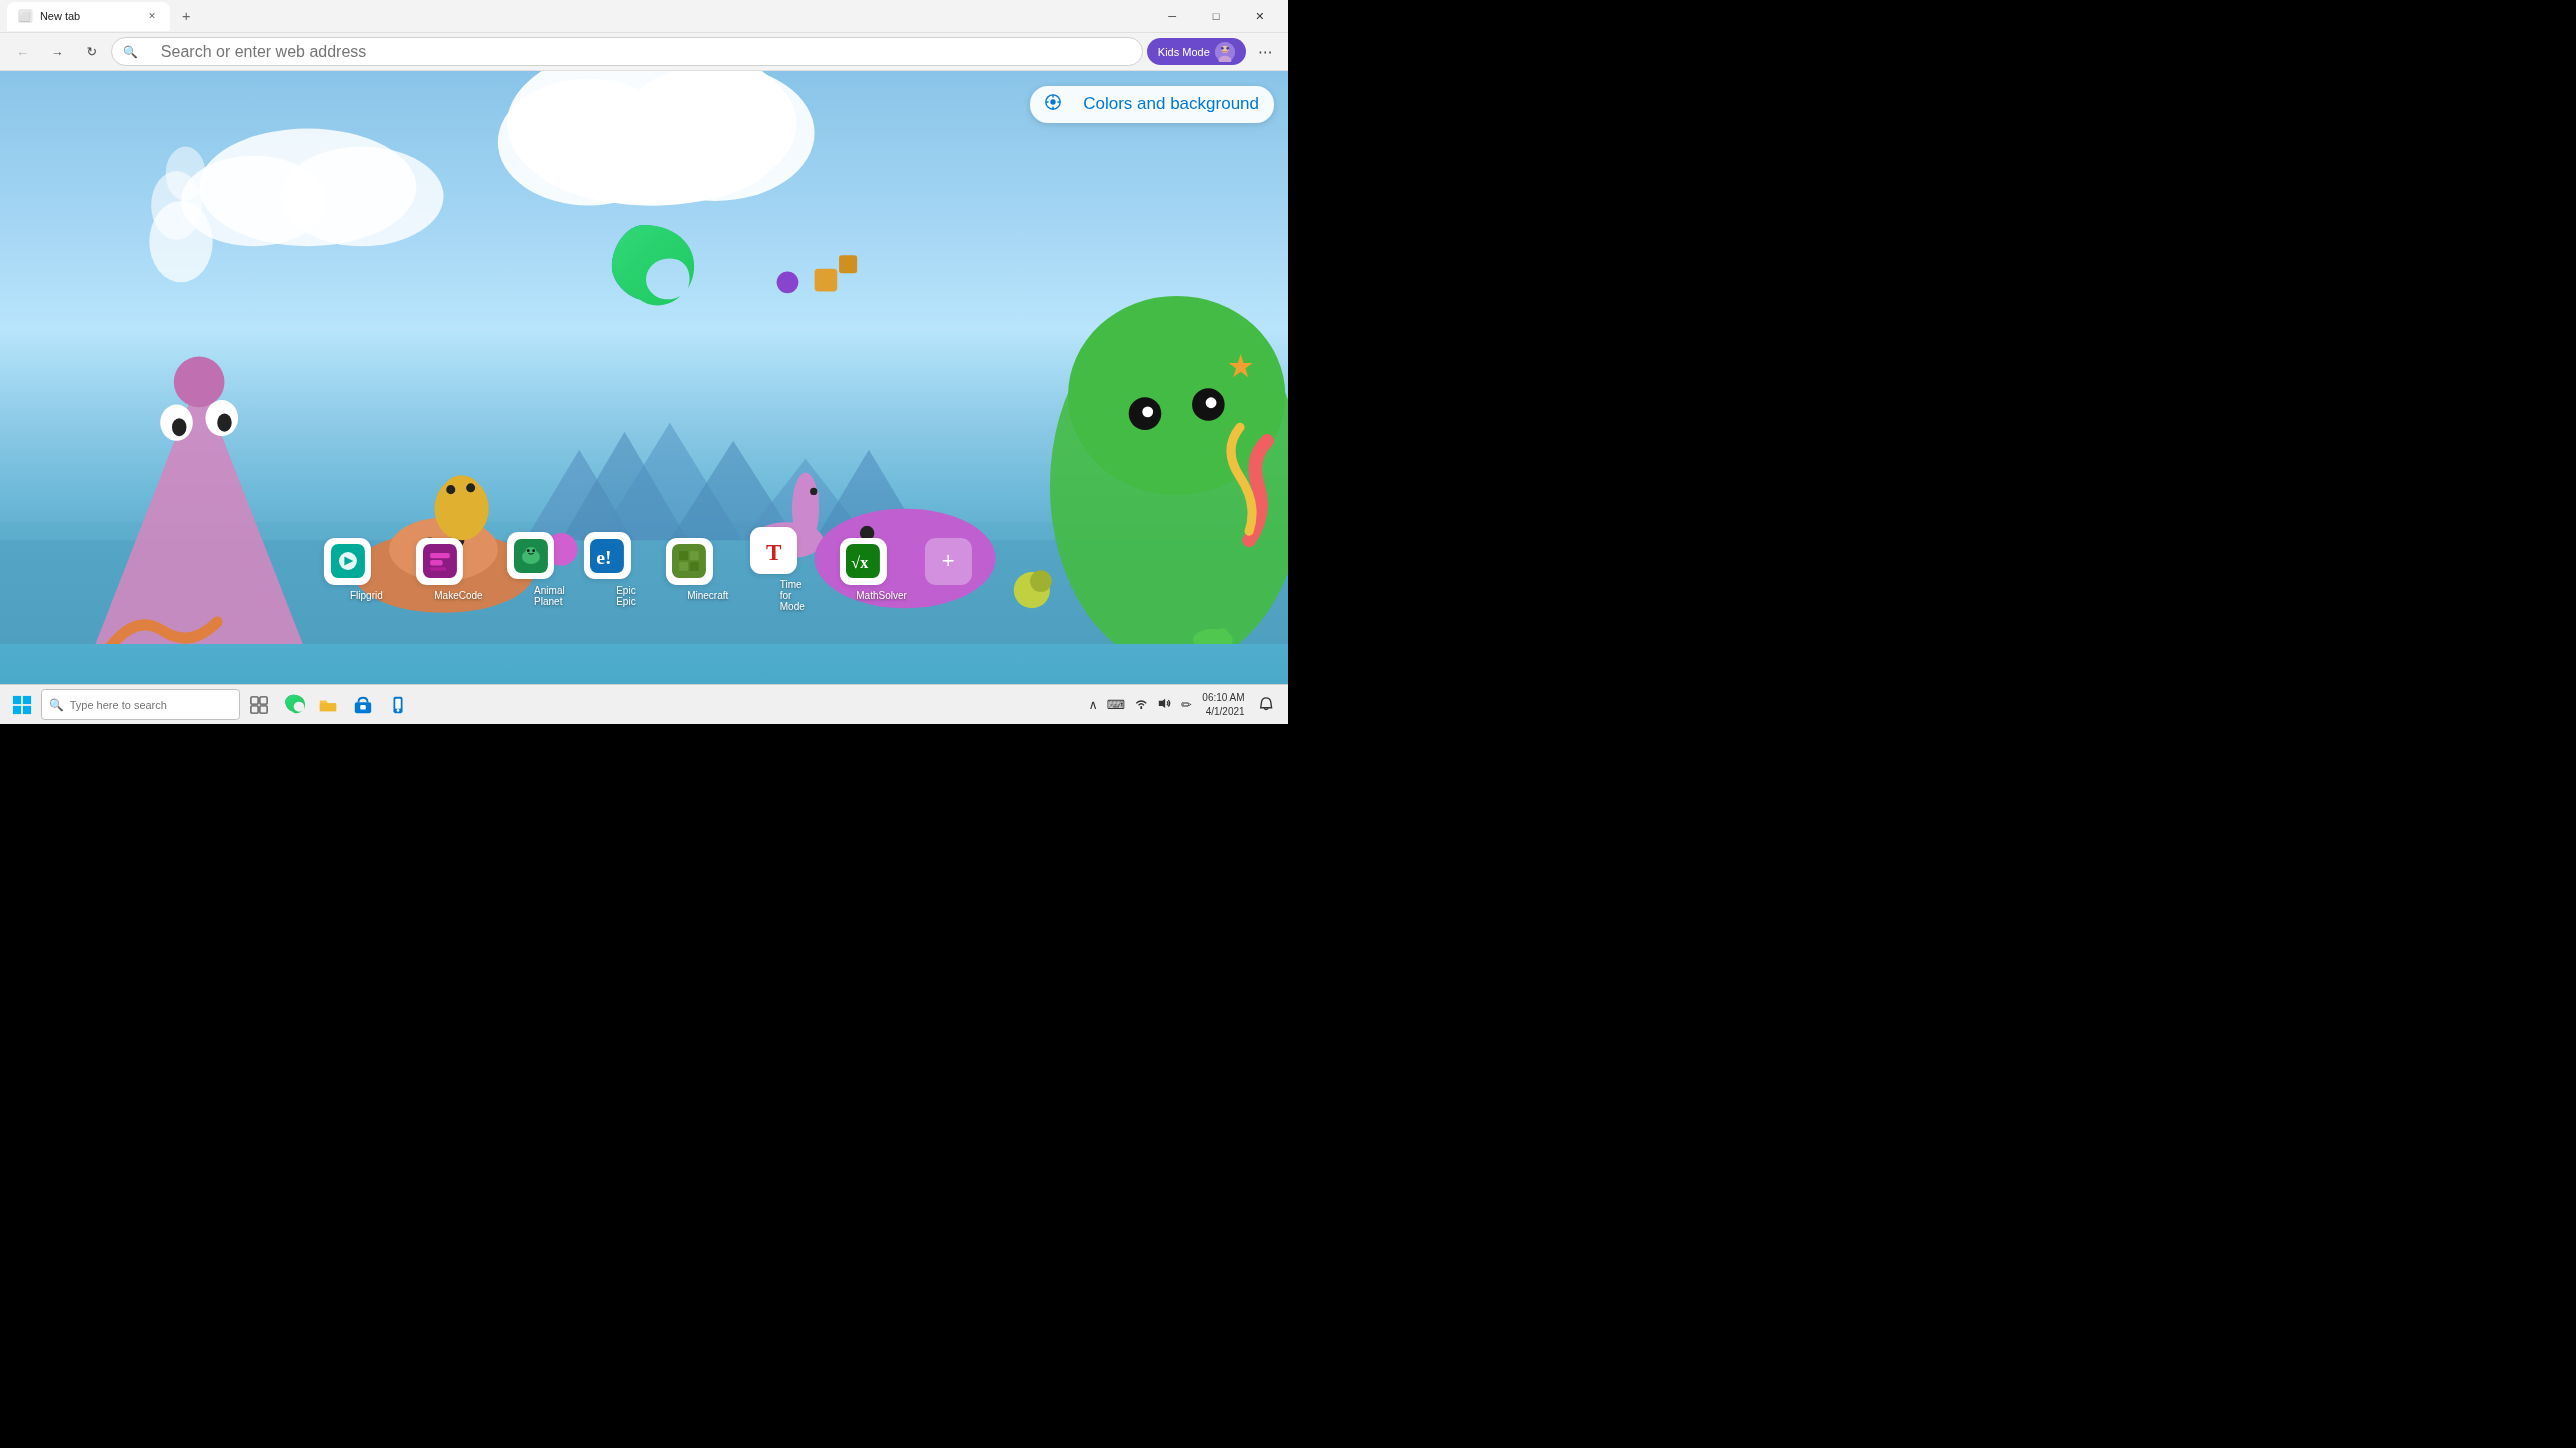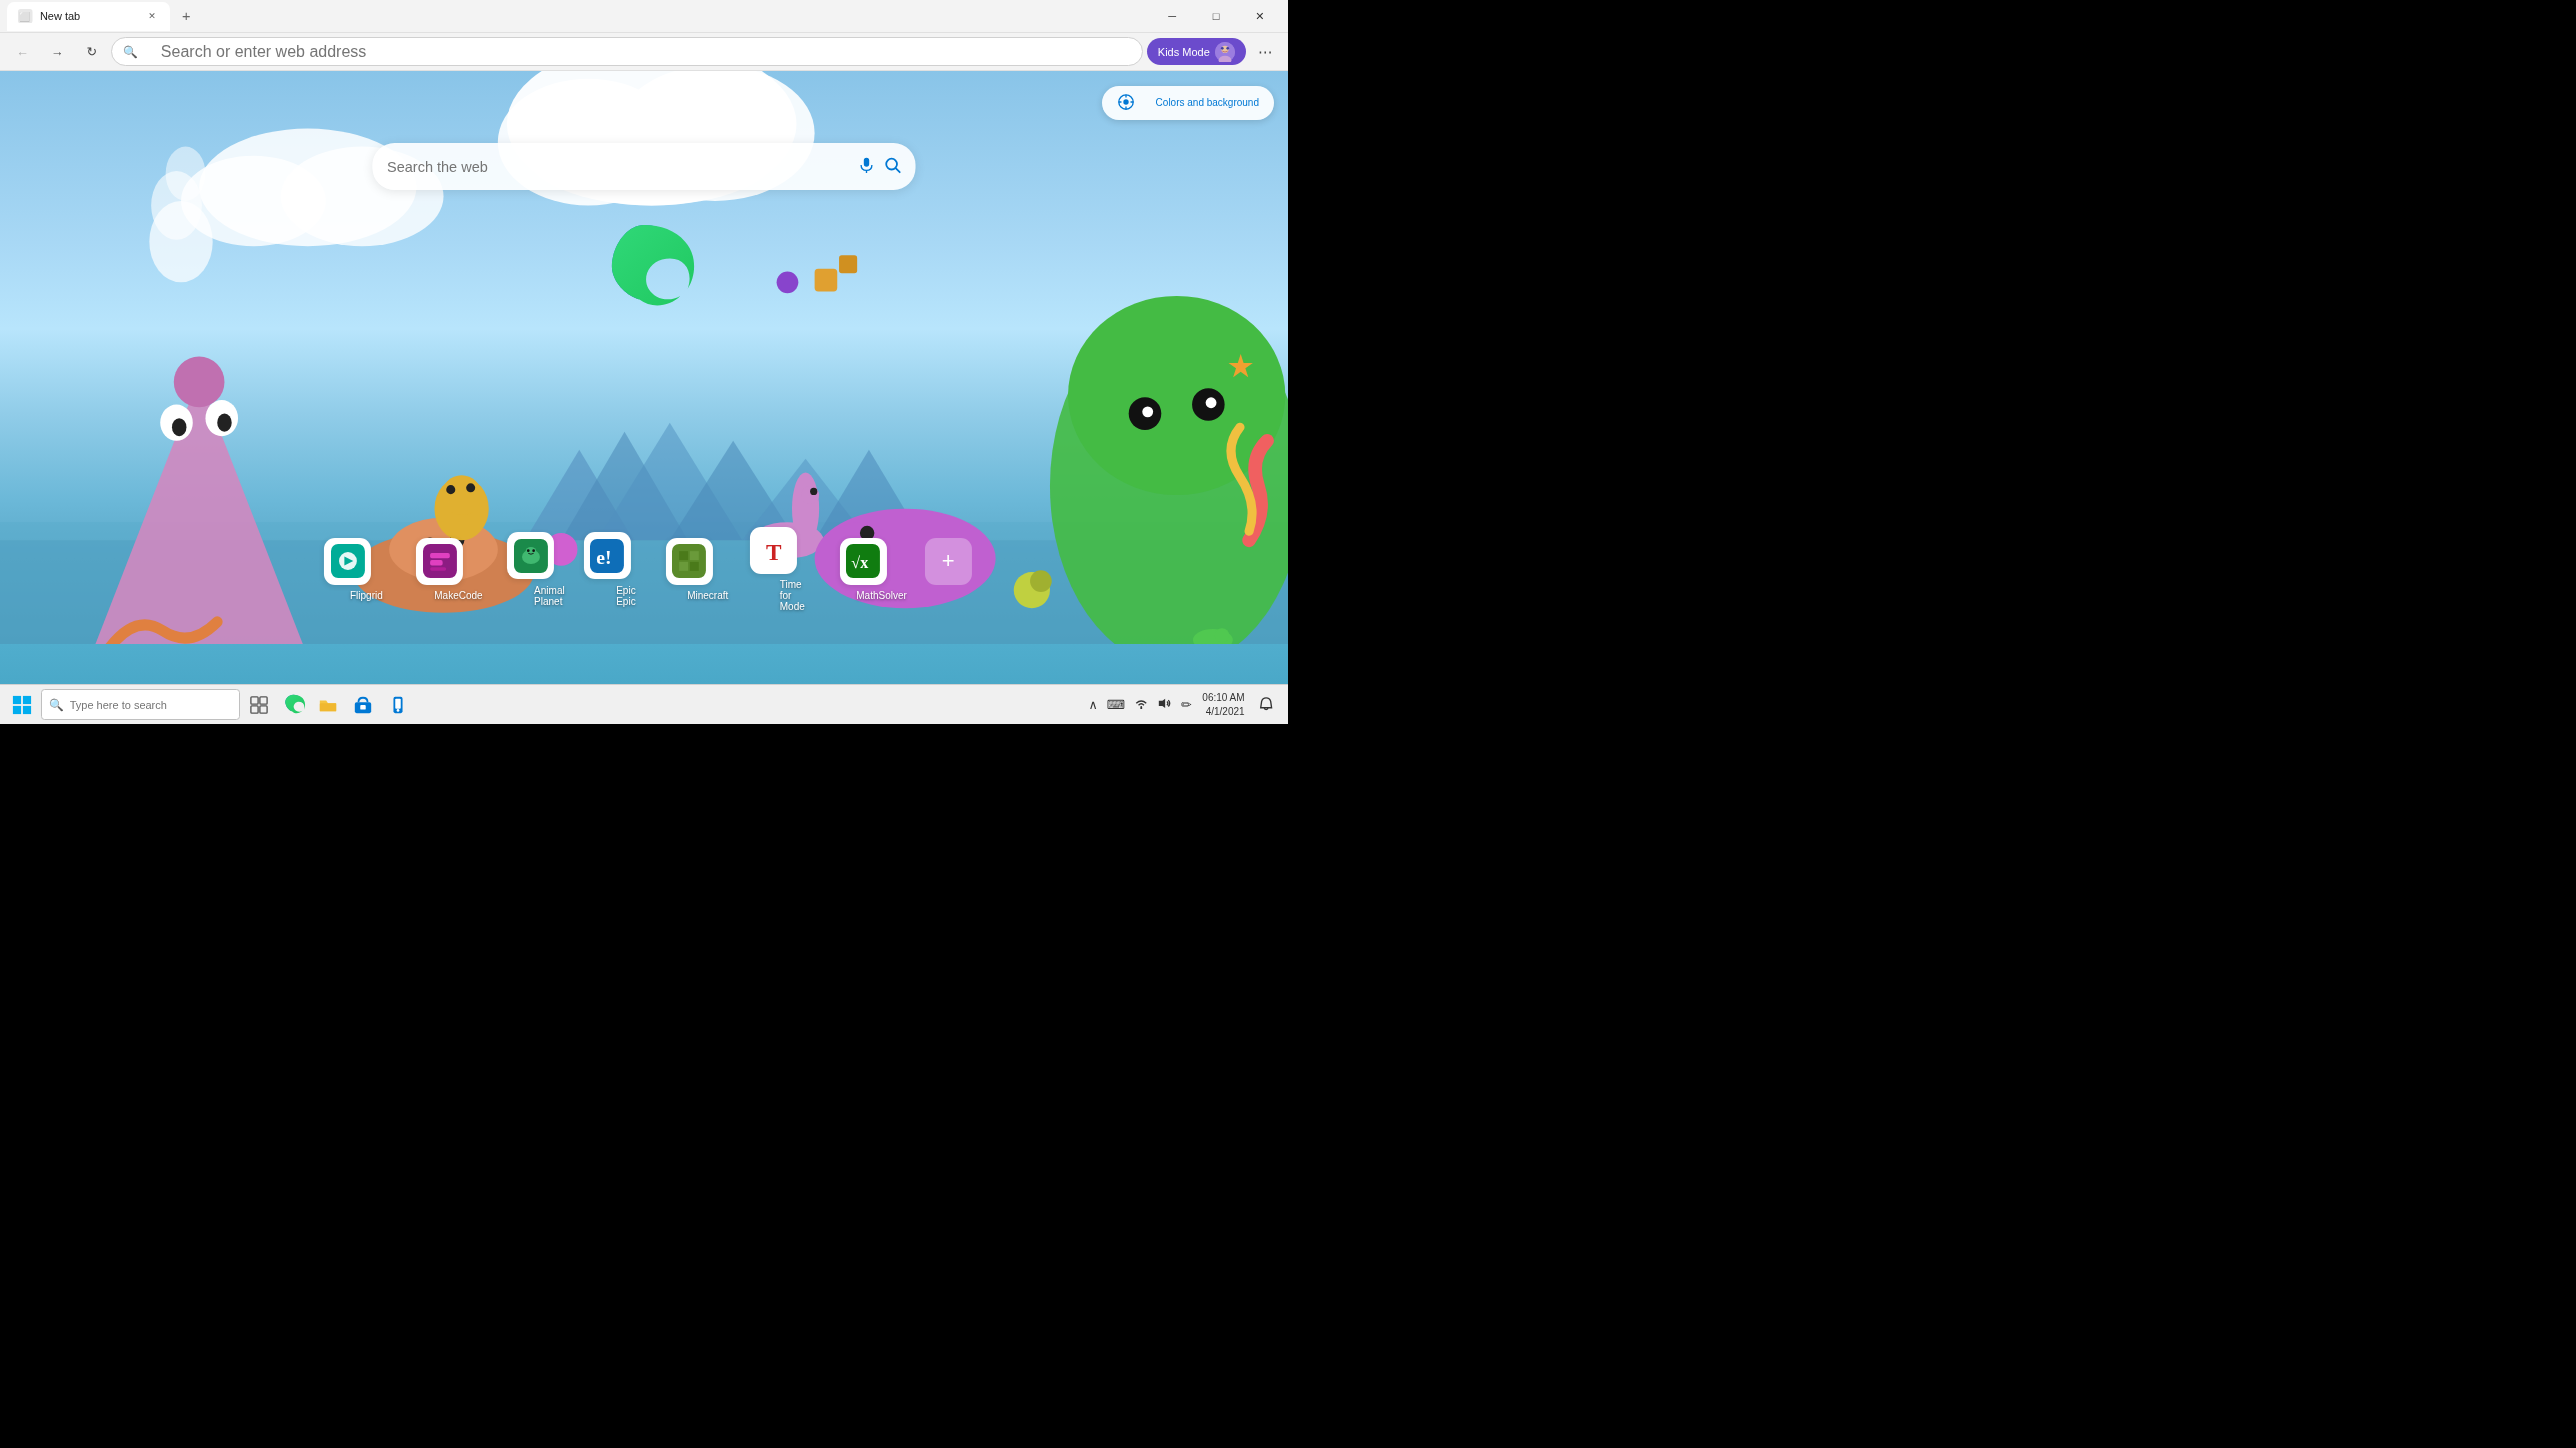--- a/index.html
+++ b/index.html
@@ -166,21 +166,21 @@
     .colors-bg-btn {
       position: absolute;
       top: 14.5px;
       right: 14.5px;
       background: rgba(255,255,255,0.92);
       border-radius: 18px;
       padding: 7.2px 14.5px;
       display: flex;
       align-items: center;
       gap: 21px;
-      font-size: 10px;
+      font-size: 17px;
       color: #0078d4;
       cursor: pointer;
       box-shadow: 0 1.8px 7.2px rgba(0,0,0,0.15);
       font-weight: 500;
       justify-content: center;
     }
 
     
     .search-container {
       position: absolute;
@@ -513,38 +513,20 @@
       <span>
         <svg width="18" height="18" viewBox="0 0 20 20">
           <circle cx="10" cy="10" r="8" fill="none" stroke="#0078d4" stroke-width="1.5"></circle>
           <circle cx="10" cy="10" r="3" fill="#0078d4"></circle>
           <path d="M10 2 L10 5 M10 15 L10 18 M2 10 L5 10 M15 10 L18 10" stroke="#0078d4" stroke-width="1.5"></path>
         </svg>
       </span>
       <span>Colors and background</span>
     </div>
 
-    <div class="search-container">
-      <div class="search-bar">
-        <input type="text" placeholder="Search the web" style="">
-        <span class="mic-icon">
-          <svg width="18" height="18" viewBox="0 0 20 20">
-            <rect x="7" y="2" width="6" height="10" rx="3" fill="#0078d4"></rect>
-            <path d="M4 10 Q4 16 10 16 Q16 16 16 10" stroke="#0078d4" stroke-width="1.5" fill="none"></path>
-            <line x1="10" y1="16" x2="10" y2="19" stroke="#0078d4" stroke-width="1.5"></line>
-          </svg>
-        </span>
-        <span class="search-go-icon">
-          <svg width="18" height="18" viewBox="0 0 20 20">
-            <circle cx="9" cy="9" r="6" fill="none" stroke="#0078d4" stroke-width="2"></circle>
-            <line x1="13.5" y1="13.5" x2="18" y2="18" stroke="#0078d4" stroke-width="2" stroke-linecap="round"></line>
-          </svg>
-        </span>
-      </div>
-    </div>
 
     <div class="edge-logo">
       <svg viewBox="0 0 120 120" xmlns="http://www.w3.org/2000/svg">
         <defs>
           <linearGradient id="g1" x1="0%" y1="0%" x2="100%" y2="100%">
             <stop offset="0%" style="stop-color:#1a8bc8"></stop>
             <stop offset="100%" style="stop-color:#1a5fa0"></stop>
           </linearGradient>
           <linearGradient id="g2" x1="0%" y1="0%" x2="100%" y2="100%">
             <stop offset="0%" style="stop-color:#30d878"></stop>

